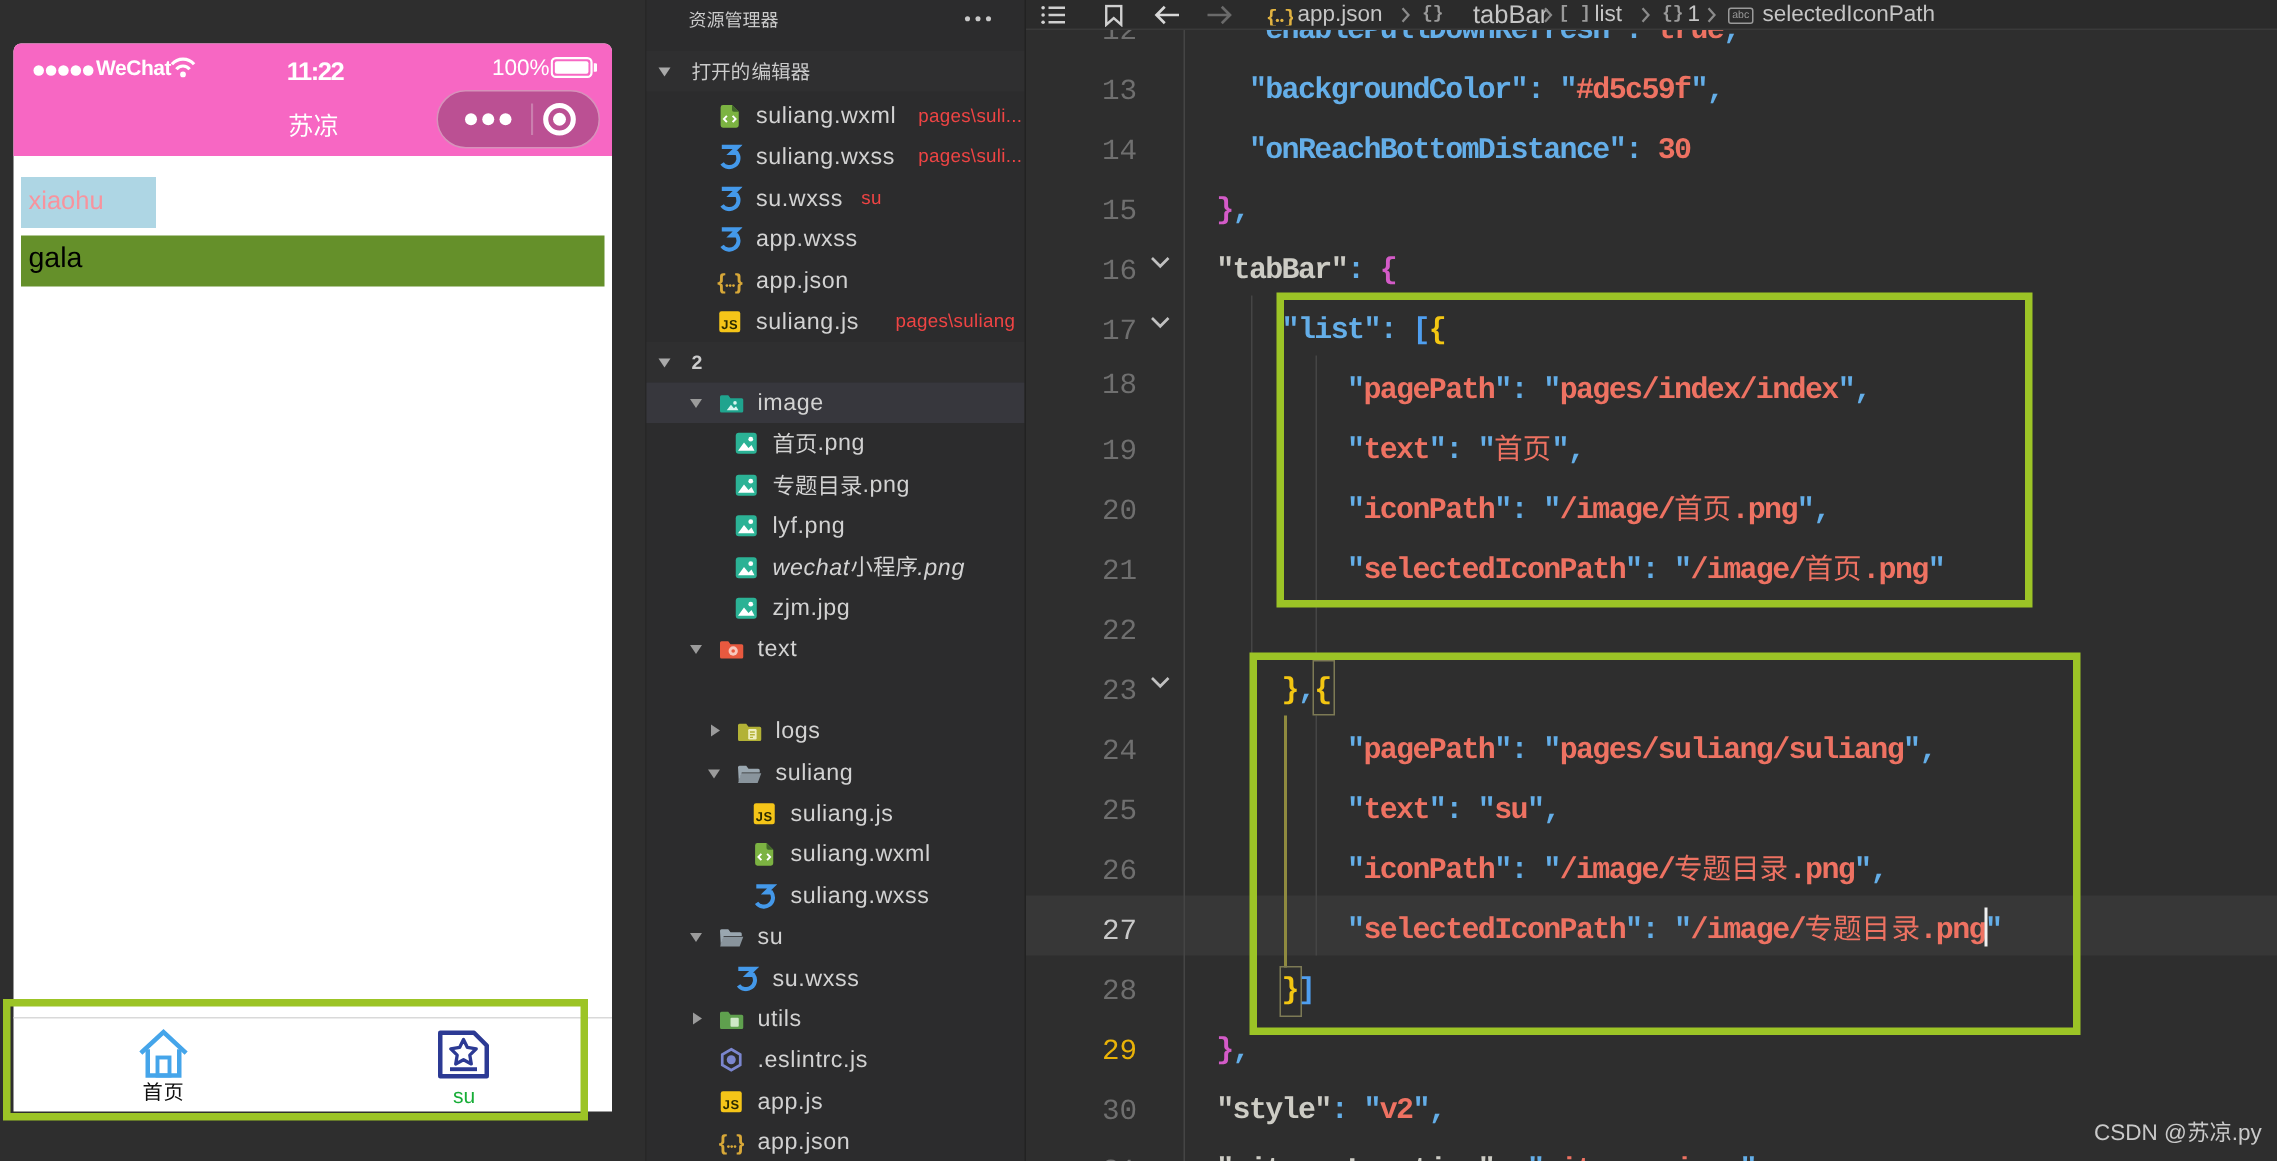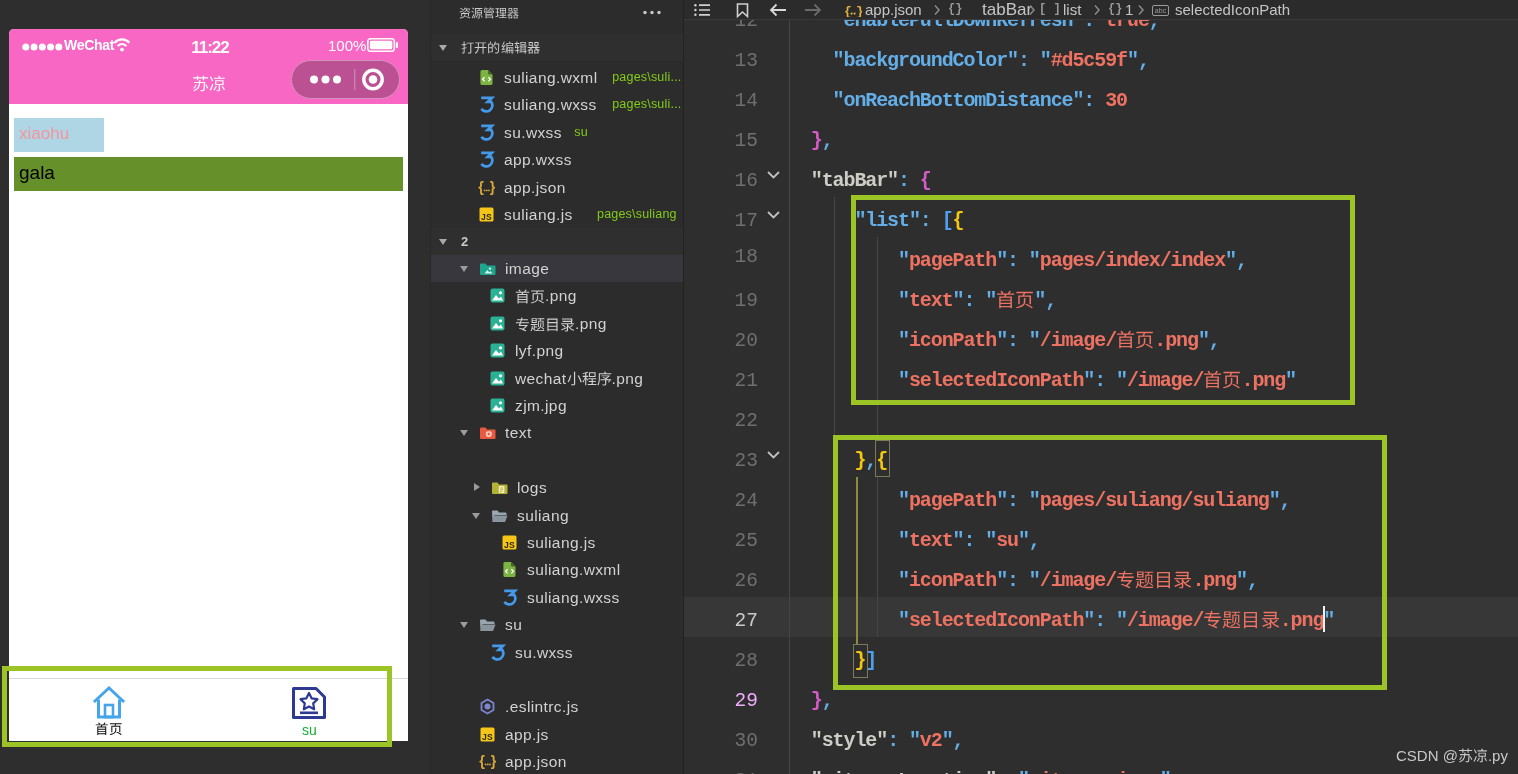--- a/index.html
+++ b/index.html
@@ -5,21 +5,21 @@
 #root{position:relative;width:1518px;height:774px}
 .abs{position:absolute}
 .cj{display:inline-block}
 
 #phone{position:absolute;left:9px;top:29px;width:399px;height:712px;background:#fff;border-radius:5px 5px 0 0}
 #phead{position:absolute;left:0;top:0;width:399px;height:75px;background:#f767c3;border-radius:5px 5px 0 0}
 
 #exp{position:absolute;left:430px;top:0;width:253px;height:774px;background:#2c2c2d;border-left:1px solid #272727}
 .erow{position:absolute;left:0;width:253px;height:27px;color:#d2d2d2;font-size:15.5px;letter-spacing:0.4px;line-height:27px;white-space:nowrap}
 .sec{font-size:13px;font-weight:bold;color:#cccccc;background:#2f2f30}
-.dim{color:#84cc16;font-size:12.5px;letter-spacing:0.2px}
+.dim{color:#ef4444;font-size:12.5px;letter-spacing:0.2px}
 .tw{position:absolute;width:0;height:0}
 .fico{position:absolute;top:5px;width:17px;height:17px}
 
 #ed{position:absolute;left:683px;top:0;width:835px;height:774px;background:#2e2e2e;border-left:1px solid #222}
 #bcrumb{position:absolute;left:0;top:0;width:835px;height:20px;background:#2b2b2b;border-bottom:1px solid #3a3a3a;color:#bdbdbd;font-size:15px;line-height:20px}
 .cl{position:absolute;left:105px;width:730px;height:40px;line-height:40px;font-family:"Liberation Mono",monospace;font-size:20px;letter-spacing:-1.1px;font-weight:bold;white-space:pre;color:#64aee8}
 .ln{position:absolute;left:0;width:74px;height:40px;line-height:40px;text-align:right;font-family:"Liberation Mono",monospace;font-size:19.5px;color:#6f6f6f}
 .s{color:#ee7262}.b{color:#64aee8}.g{color:#cdccc5}.m{color:#d45bc8}.y{color:#f3c612}.v{color:#4f9ff0}
 .guide{position:absolute;width:1px;background:#454545}
 .gbox{position:absolute;border:5px solid #9cc426}
@@ -297,21 +297,21 @@
       <div class="erow" style="top:337.19999999999993px;">
         <span style="position:absolute;left:58px;top:0">
           <svg class="fico" viewBox="0 0 17 17">
             <rect x="1.5" y="1.5" width="14" height="14" rx="2" fill="#2bb295"></rect>
             <circle cx="11.5" cy="5.8" r="1.6" fill="#fff"></circle>
             <path d="M3 13.5 l4 -5.5 3 3.6 2 -2 2 3.9 z" fill="#fff"></path>
           </svg>
         </span>
         <span style="position:absolute;left:84px;top:0">lyf.png</span>
       </div>
-      <div class="erow" style="top:364.5999999999999px;">
+      <div class="erow" style="top:364.5999999999999px;font-style:italic;">
         <span style="position:absolute;left:58px;top:0">
           <svg class="fico" viewBox="0 0 17 17">
             <rect x="1.5" y="1.5" width="14" height="14" rx="2" fill="#2bb295"></rect>
             <circle cx="11.5" cy="5.8" r="1.6" fill="#fff"></circle>
             <path d="M3 13.5 l4 -5.5 3 3.6 2 -2 2 3.9 z" fill="#fff"></path>
           </svg>
         </span>
         <span style="position:absolute;left:84px;top:0">wechat<svg class="cj" style="width:15px;height:15px;vertical-align:-0.18em">
             <use href="#g18"></use>
           </svg><svg class="cj" style="width:15px;height:15px;vertical-align:-0.18em">
@@ -399,20 +399,30 @@
         </span>
         <span style="position:absolute;left:74px;top:0">su</span>
       </div>
       <div class="erow" style="top:638.5999999999997px;">
         <span style="position:absolute;left:58px;top:0">
           <svg class="fico" viewBox="0 0 17 17">
             <path d="M3.2 1.9 H13.8 L9.6 5.9 H13.2 A4.6 4.6 0 1 1 3.4 12.9" stroke="#4499ea" stroke-width="2.7" fill="none"></path>
           </svg>
         </span>
         <span style="position:absolute;left:84px;top:0">su.wxss</span>
+      </div>
+      <div class="erow" style="top:665.9999999999997px;">
+        <span style="position:absolute;left:31px;top:9px;display:block;width:0;height:0;border-top:4.5px solid transparent;border-bottom:4.5px solid transparent;border-left:6px solid #9b9b9b"></span>
+        <span style="position:absolute;left:48px;top:0">
+          <svg class="fico" viewBox="0 0 17 17">
+            <path d="M1 4.5 a1 1 0 0 1 1-1 h4.5 l1.5 2 h7.5 a1 1 0 0 1 1 1 v7.5 a1 1 0 0 1 -1 1 h-13.5 a1 1 0 0 1 -1-1 z" fill="#5fa04e"></path>
+            <rect x="8" y="7.5" width="5.5" height="6" rx="0.7" fill="#cfe8c8"></rect>
+          </svg>
+        </span>
+        <span style="position:absolute;left:74px;top:0">utils</span>
       </div>
       <div class="erow" style="top:693.3999999999996px;">
         <span style="position:absolute;left:48px;top:0">
           <svg class="fico" viewBox="0 0 17 17">
             <path d="M8.5 1.5 l6 3.5 v7 l-6 3.5 l-6 -3.5 v-7 z" stroke="#7b86cf" stroke-width="1.8" fill="none"></path>
             <circle cx="8.5" cy="8.5" r="3" fill="#7b86cf"></circle>
           </svg>
         </span>
         <span style="position:absolute;left:74px;top:0">.eslintrc.js</span>
       </div>
@@ -503,21 +513,21 @@
             <use href="#g15"></use>
           </svg><svg class="cj" style="width:19.1px;height:19.1px;vertical-align:-0.18em">
             <use href="#g16"></use>
           </svg><svg class="cj" style="width:19.1px;height:19.1px;vertical-align:-0.18em">
             <use href="#g17"></use>
           </svg>.png</span><span style="display:inline-block;width:2px;height:26px;background:#f0f0f0;vertical-align:-6px;margin-right:-2px"></span><span class="b">"</span></div>
       <div class="ln" style="top:600.5px;color:#c9c9c9">27</div>
       <div class="cl" style="top:640.5px"><span class="y">      }</span><span class="v">]</span></div>
       <div class="ln" style="top:640.5px;color:#6f6f6f">28</div>
       <div class="cl" style="top:680.5px"><span class="m">  }</span><span class="b">,</span></div>
-      <div class="ln" style="top:680.5px;color:#f0abfc">29</div>
+      <div class="ln" style="top:680.5px;color:#eab308">29</div>
       <div class="cl" style="top:720.5px"><span class="g">  "style"</span><span class="b">: "</span><span class="s">v2</span><span class="b">",</span></div>
       <div class="ln" style="top:720.5px;color:#6f6f6f">30</div>
       <div class="cl" style="top:760.5px"><span class="g">  "sitemapLocation"</span><span class="b">: "</span><span class="s">sitemap.json</span><span class="b">"</span></div>
       <div class="ln" style="top:760.5px;color:#6f6f6f">31</div>
       <svg class="abs" style="left:82px;top:169px" width="15" height="12" viewBox="0 0 15 12">
         <path d="M2 3 l5.5 5.5 L13 3" stroke="#c0c0c0" stroke-width="1.8" fill="none"></path>
       </svg>
       <svg class="abs" style="left:82px;top:209px" width="15" height="12" viewBox="0 0 15 12">
         <path d="M2 3 l5.5 5.5 L13 3" stroke="#c0c0c0" stroke-width="1.8" fill="none"></path>
       </svg>

